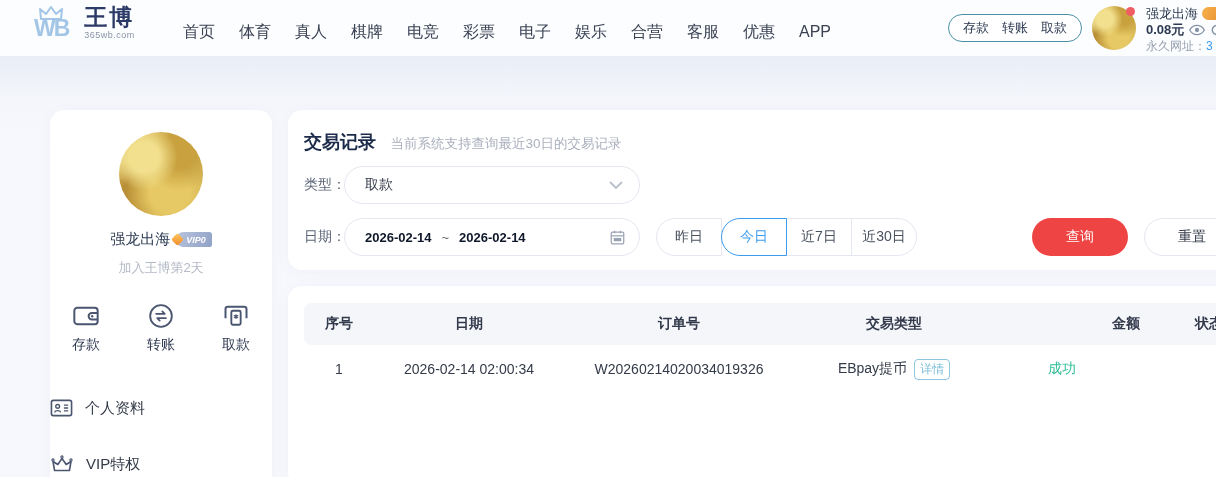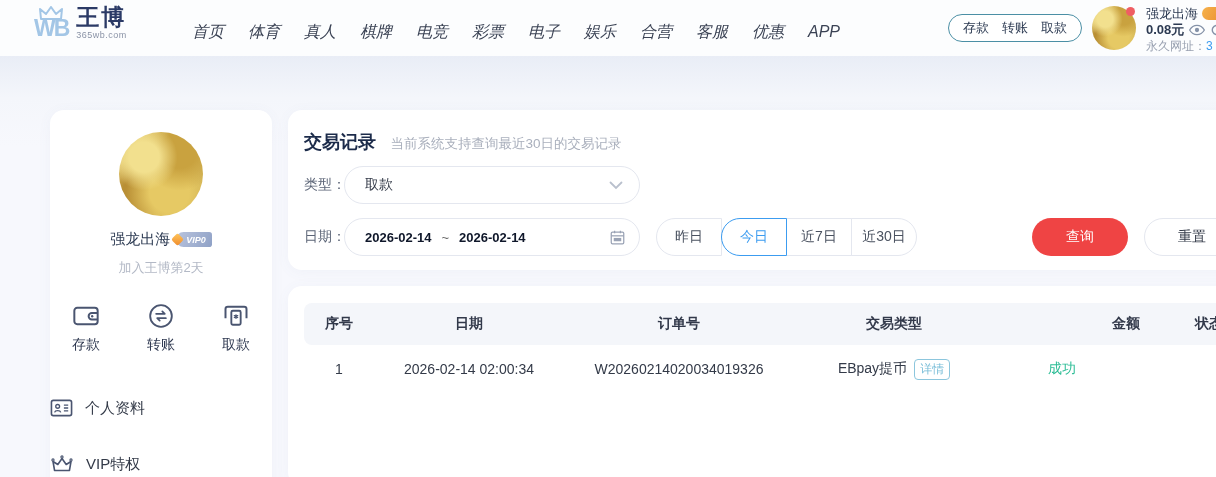--- a/index.html
+++ b/index.html
@@ -3,27 +3,27 @@
 <meta charset="utf-8">
 <style>
   * { margin:0; padding:0; box-sizing:border-box; }
   body { font-family:"Liberation Sans","DejaVu Sans",sans-serif; background:#fff; }
   .screen { position:relative; width:1216px; height:477px; overflow:hidden; background:#fff; }
   .content-bg { position:absolute; top:56px; left:0; right:0; bottom:0;
     background:linear-gradient(180deg,#e9edf6 0px,#f4f6fb 42px,#f7f8fd 90px,#f7f8fd 100%); }
 
   
   .topbar { position:absolute; top:0; left:0; width:100%; height:56px; background:#fcfdfe; z-index:5; }
-  .logo { position:absolute; left:34px; top:5px; display:flex; align-items:center; gap:8px; }
+  .logo { position:absolute; left:34px; top:5px; display:flex; align-items:center; gap:16px; }
   .logo-mark { display:flex; flex-direction:column; align-items:center; line-height:1; }
   .logo-wb { font-size:23px; font-weight:800; color:#a3c6e6; letter-spacing:-2px; margin-top:-3px; }
   .logo-cn { display:flex; flex-direction:column; }
   .logo-name { font-size:23px; font-weight:700; color:#2b3a66; letter-spacing:2px; line-height:1.1; }
   .logo-domain { font-size:9px; color:#8a93a6; letter-spacing:.5px; }
-  .nav { position:absolute; left:192px; top:0; height:64px; display:flex; align-items:center; gap:24px;font-style:italic; }
+  .nav { position:absolute; left:183px; top:0; height:64px; display:flex; align-items:center; gap:24px; }
   .nav span { font-size:16px; color:#3a4254; cursor:pointer; white-space:nowrap; }
   .wallet-pill { position:absolute; left:948px; top:14px; height:28px; border:1px solid #4b8fa5;
     border-radius:15px; display:flex; align-items:center; padding:0 14px; gap:13px; background:#fff; }
   .wallet-pill span { font-size:13px; color:#2c3a52; cursor:pointer; }
   .avatar-sm { position:absolute; left:1092px; top:6px; width:44px; height:44px; border-radius:50%; }
   .gold-ava { background:
       radial-gradient(circle at 30% 30%, #f2e08e 0 18%, transparent 40%),
       radial-gradient(circle at 72% 22%, #c9a23f 0 20%, transparent 45%),
       radial-gradient(circle at 60% 72%, #e6c964 0 25%, transparent 55%),
       radial-gradient(circle at 22% 75%, #b98f35 0 18%, transparent 40%),

